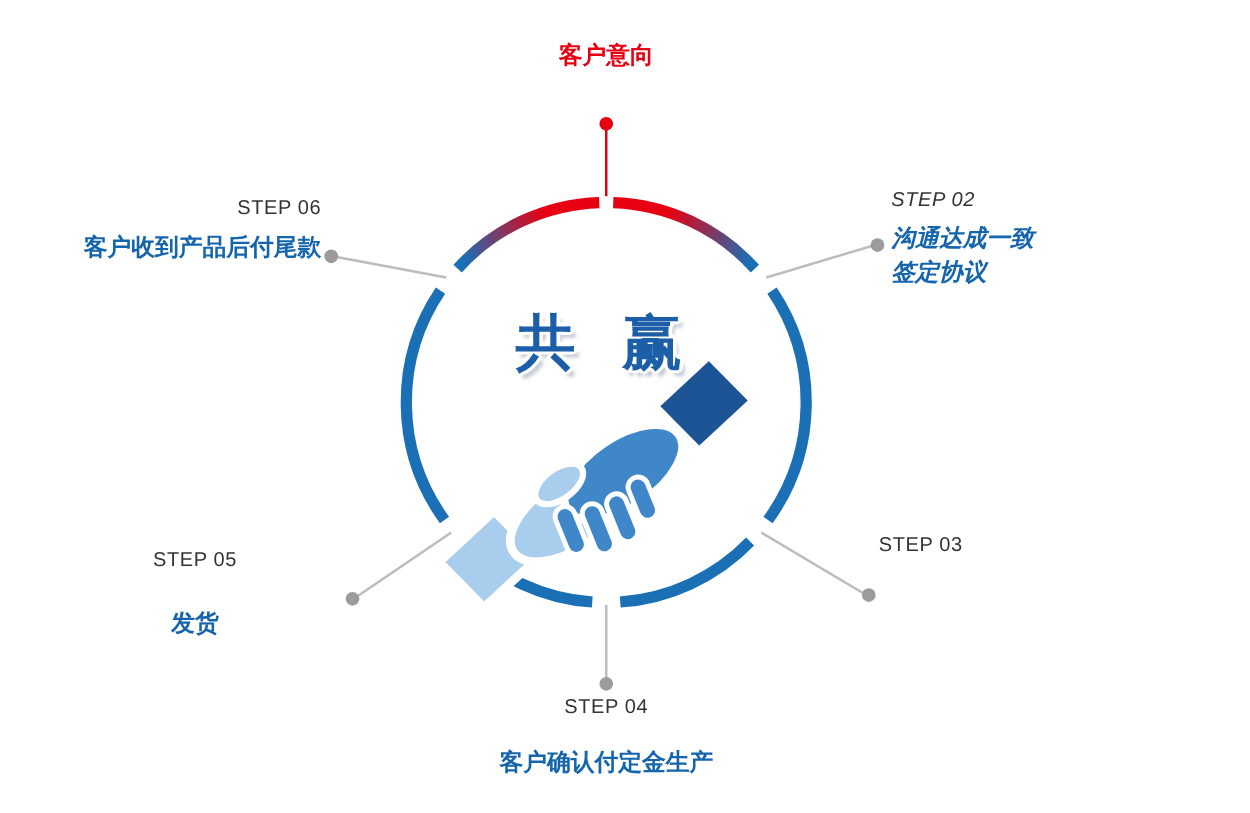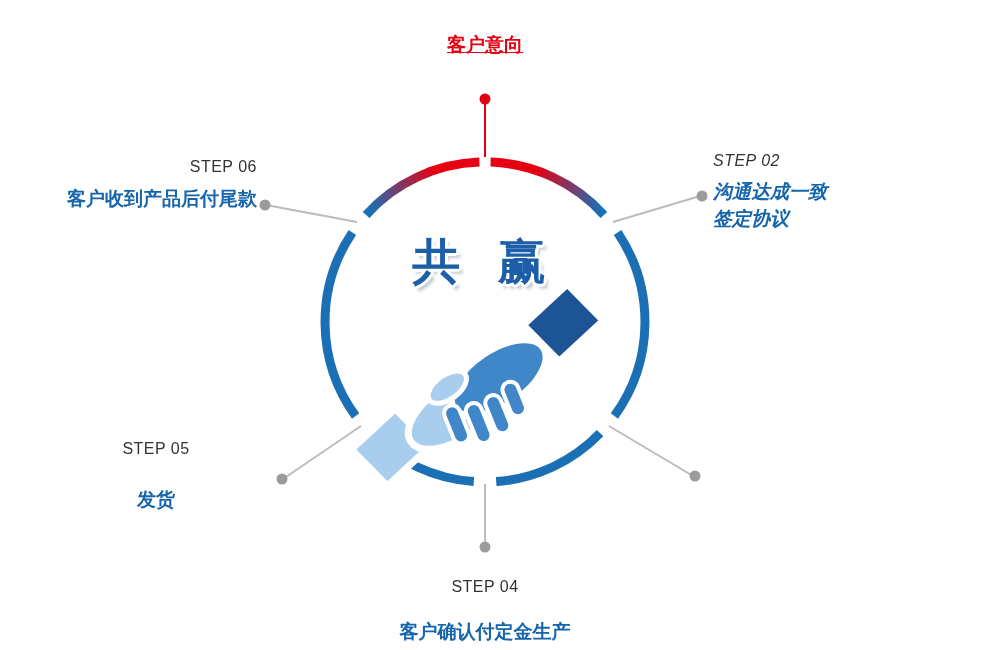--- a/index.html
+++ b/index.html
@@ -12,34 +12,34 @@
   .step { position:absolute; }
   .step-label {
     font-size:16px; color:#333333; letter-spacing:0.5px; line-height:18px;
   }
   .step-desc {
     font-size:19px; font-weight:bold; color:#1565ac; line-height:27px;
   }
   .step.red .step-label, .step.red .step-desc { color:#e60012; }
 
   .step-01 { left:335px; top:22px;  width:300px; text-align:center; }
-  .step-01 .step-desc { margin-top:9px;text-decoration:underline; }
+  .step-01 .step-desc { margin-top:9px; }
   .step-02 { left:713px; top:152px;font-style:italic; }
   .step-02 .step-desc { margin-top:8px; }
   .step-03 { left:703px; top:428px; }
   .step-03 .step-desc { margin-top:15px; }
-  .step-04 { left:335px; top:578px; width:300px; text-align:center; }
+  .step-04 { left:335px; top:557px; width:300px; text-align:center; }
   .step-04 .step-desc { margin-top:22px; }
   .step-05 { right:744px; top:440px; width:200px; text-align:center; }
   .step-05 .step-desc { margin-top:28px; }
   .step-06 { right:743px; top:158px; width:260px; text-align:right; }
   .step-06 .step-desc { margin-top:9px; }
 
   .center-title {
-    position:absolute; left:485px; top:230px; transform:translateX(-50%);
+    position:absolute; left:485px; top:242px; transform:translateX(-50%);
     font-size:48px; font-weight:bold; color:#1c5fa8; white-space:nowrap;
     letter-spacing:12px;
     text-shadow:
       -2px -2px 0 #fff, 2px -2px 0 #fff, -2px 2px 0 #fff, 2px 2px 0 #fff,
       -3px 0 0 #fff, 3px 0 0 #fff, 0 -3px 0 #fff, 0 3px 0 #fff,
       4px 5px 3px rgba(110,125,145,0.40);
   }
 </style>
 </head>
 <body>
@@ -116,20 +116,21 @@
 
   <div class="step step-02">
     <div class="step-label">STEP 02</div>
     <div class="step-desc">
       <div>沟通达成一致</div>
       <div>签定协议</div>
     </div>
   </div>
 
   <div class="step step-03">
+    <div class="step-label">STEP 03</div>
   </div>
 
   <div class="step step-04">
     <div class="step-label">STEP 04</div>
     <div class="step-desc">客户确认付定金生产</div>
   </div>
 
   <div class="step step-05">
     <div class="step-label">STEP 05</div>
     <div class="step-desc">发货</div>

